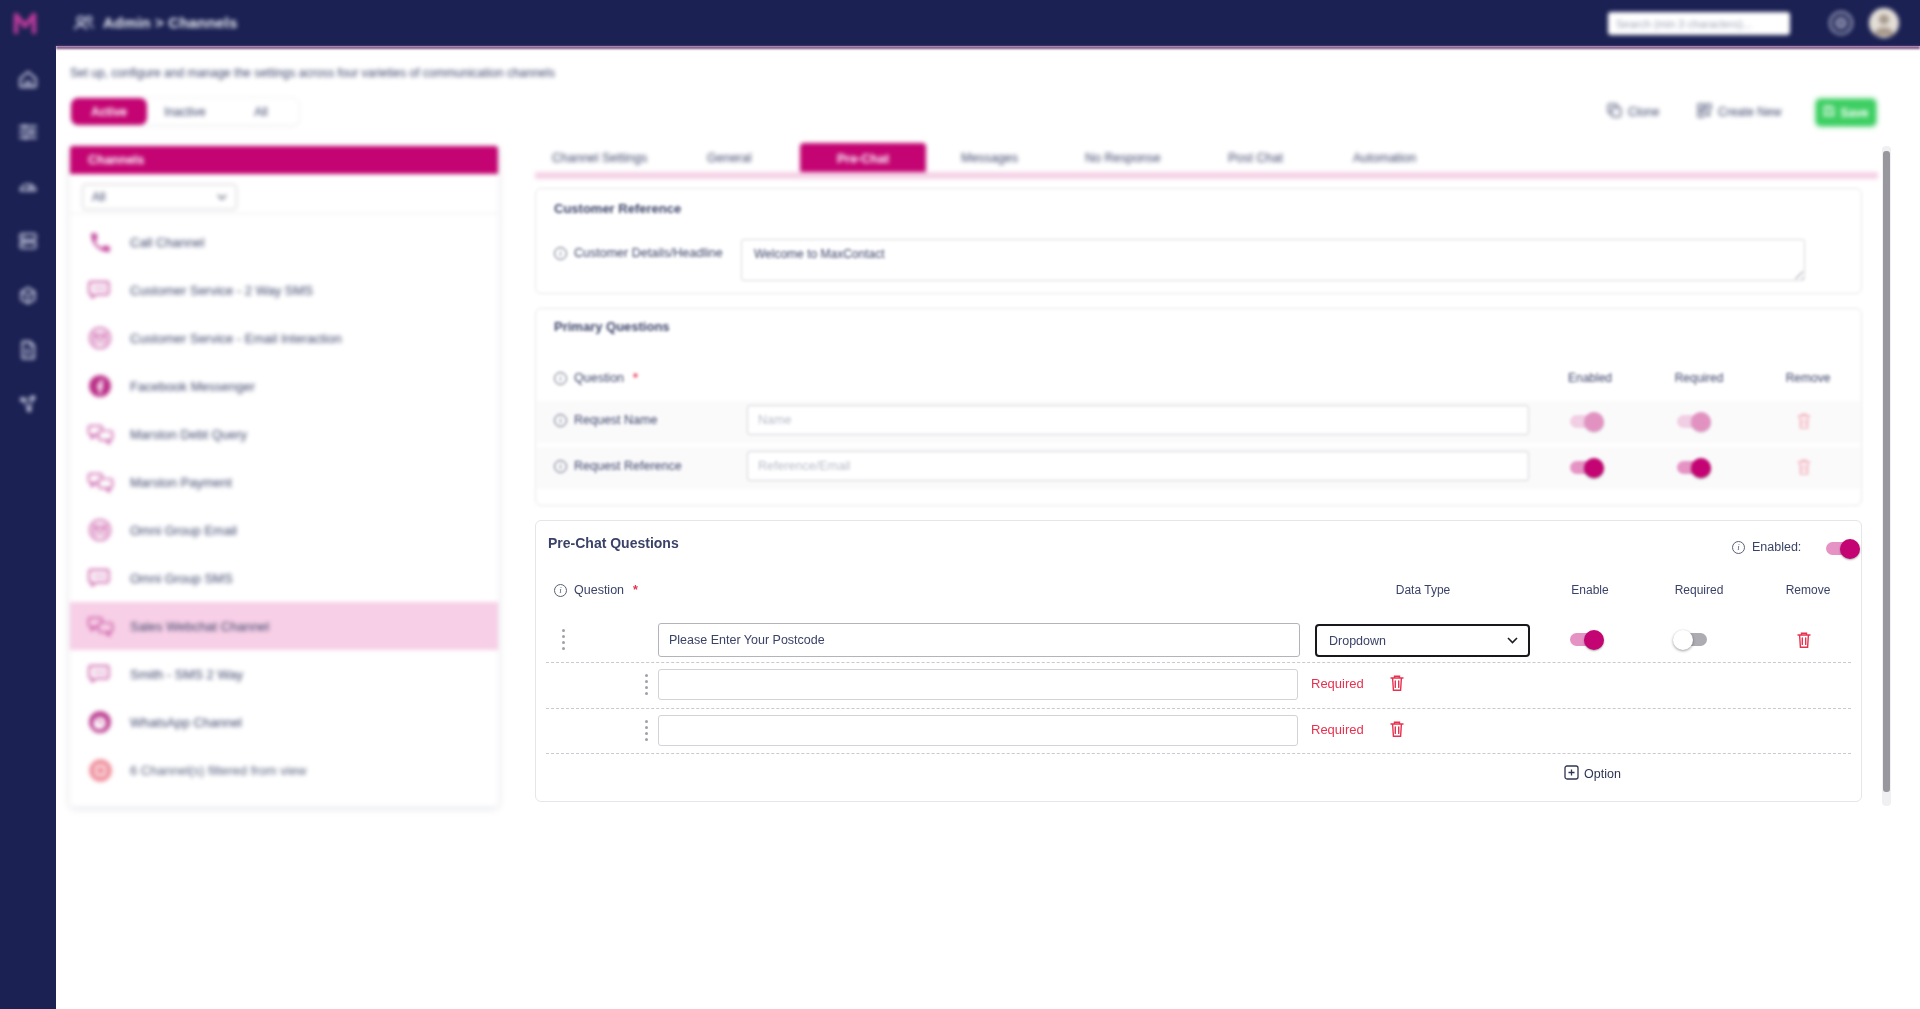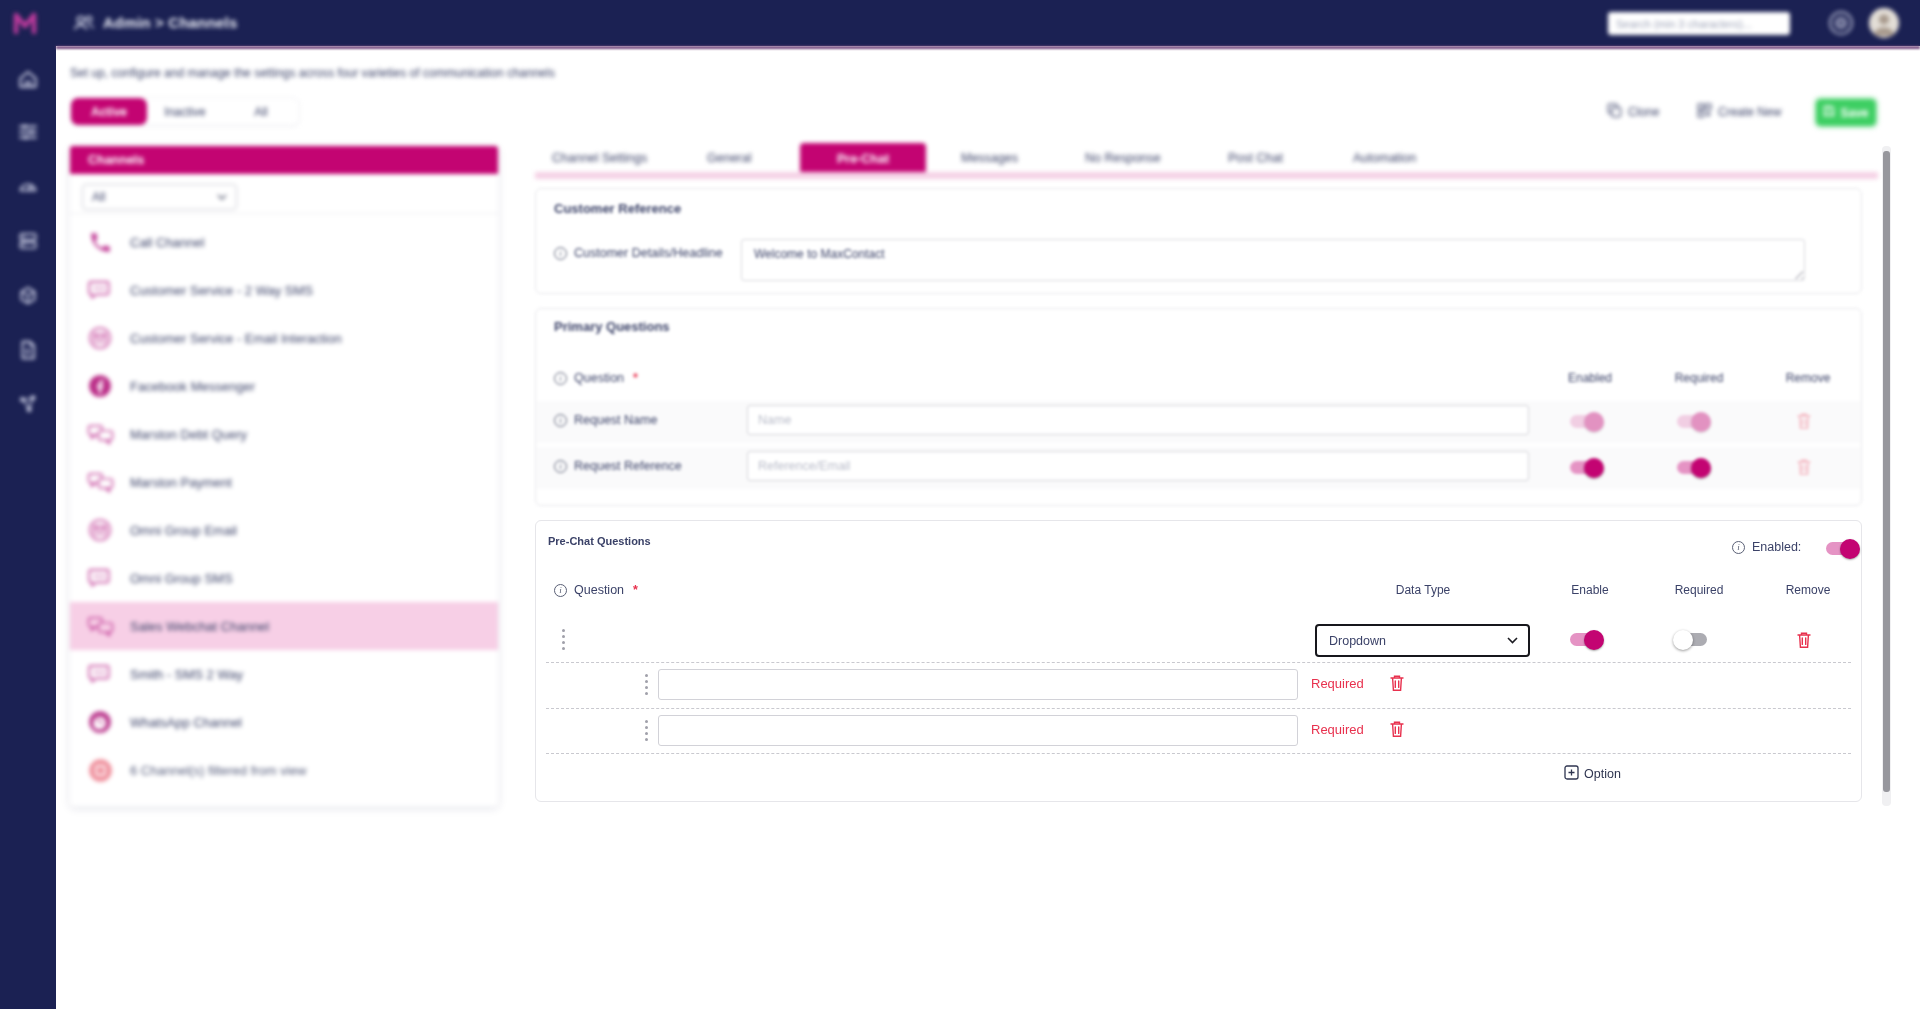--- a/index.html
+++ b/index.html
@@ -378,21 +378,21 @@
   </div>
   <input class="inp" style="left: 211px; top: 142px; width: 782px; height: 30px;" placeholder="Reference/Email">
   <span class="sw on" style="left:1034px;top:152px"></span>
   <span class="sw on" style="left:1141px;top:152px"></span>
   <span class="trash dim" style="left:1260px;top:149px"><svg width="16" height="18" viewBox="0 0 16 18">
         <path d="M2 4h12M5.5 4V2.3h5V4M3.6 4l.8 12.2h7.2L12.4 4M6.3 7v6.4M9.7 7v6.4" stroke="#e8314e" stroke-width="1.4" fill="none" stroke-linecap="round"></path>
       </svg></span>
 </div>
 
 <div class="card" style="top:520px;height:282px">
-  <div class="cardtitle" style="left:12px;top:14px;font-size:11px">Pre-Chat Questions</div>
+  <div class="cardtitle" style="left:12px;top:14px;font-size:14px">Pre-Chat Questions</div>
   <div class="lblrow" style="left:1196px;top:19px">
     <span class="info">i</span>
     <span>Enabled:</span>
   </div>
   <span class="sw on" style="left:1290px;top:21px"></span>
 
   <div class="lblrow" style="left:18px;top:62px">
     <span class="info">i</span>
     <span>Question</span>
     <span class="req">*</span>
@@ -401,20 +401,21 @@
   <div class="colhdr" style="left:1019px;top:62px">Enable</div>
   <div class="colhdr" style="left:1128px;top:62px">Required</div>
   <div class="colhdr" style="left:1237px;top:62px">Remove</div>
 
   <span class="drag" style="left:26px;top:108px">
       <i></i>
       <i></i>
       <i></i>
       <i></i>
     </span>
+  <input class="inp strong" style="left: 122px; top: 102px; width: 642px; height: 34px;" value="Please Enter Your Postcode">
   <div class="dd" style="left:779px;top:103px;width:215px;height:33px">
     <span>Dropdown</span>
     <svg width="11" height="7">
         <path d="M1 1l4.5 4.5L10 1" stroke="#1c1c22" stroke-width="1.6" fill="none"></path>
       </svg>
   </div>
   <span class="sw on" style="left:1034px;top:112px"></span>
   <span class="sw off" style="left:1141px;top:112px"></span>
   <span class="trash" style="left:1260px;top:110px"><svg width="16" height="18" viewBox="0 0 16 18">
         <path d="M2 4h12M5.5 4V2.3h5V4M3.6 4l.8 12.2h7.2L12.4 4M6.3 7v6.4M9.7 7v6.4" stroke="#e8314e" stroke-width="1.4" fill="none" stroke-linecap="round"></path>

